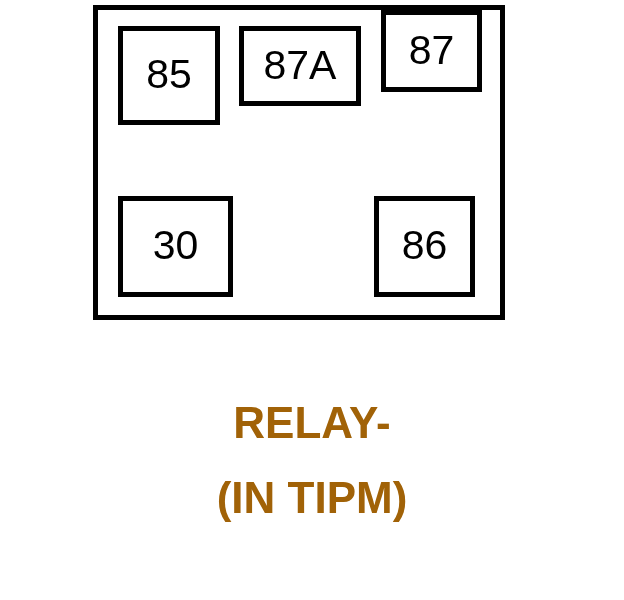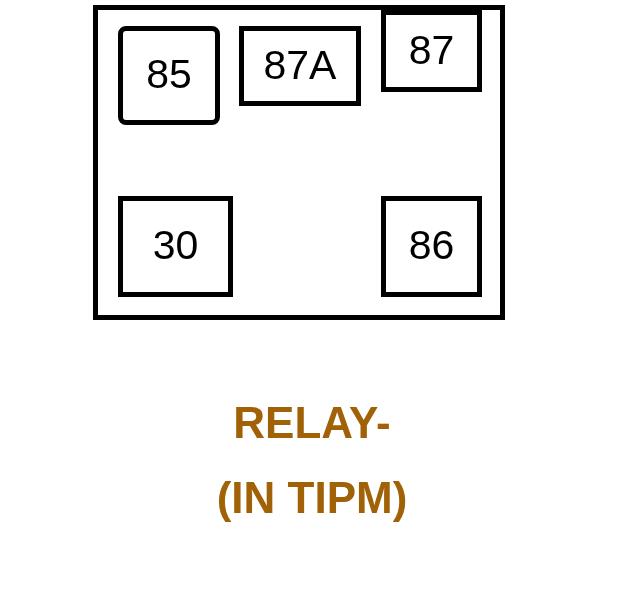--- a/index.html
+++ b/index.html
@@ -45,25 +45,25 @@
     font-weight: 400;
     line-height: 1;
     letter-spacing: 0px;
     color: #000000;
     user-select: none;
     position: relative;
     top: -1px;
   }
 
   
-  #terminal-85  { left: 20px;  top: 16px;  width: 102px; height: 99px; border-radius: 8px; }
+  #terminal-85  { left: 20px;  top: 16px;  width: 102px; height: 99px; }
   #terminal-87a { left: 141px; top: 16px;  width: 122px; height: 80px; }
   #terminal-87  { left: 283px; top: 0;  width: 101px; height: 82px; }
   #terminal-30  { left: 20px;  top: 186px; width: 115px; height: 101px; }
-  #terminal-86  { left: 283px; top: 186px; width: 101px; height: 101px; }
+  #terminal-86  { left: 276px; top: 186px; width: 101px; height: 101px; }
 
   
   #caption {
     position: absolute;
     left: 0;
     top: 385px;
     width: 624px;
     text-align: center;
   }
   .caption-line {

